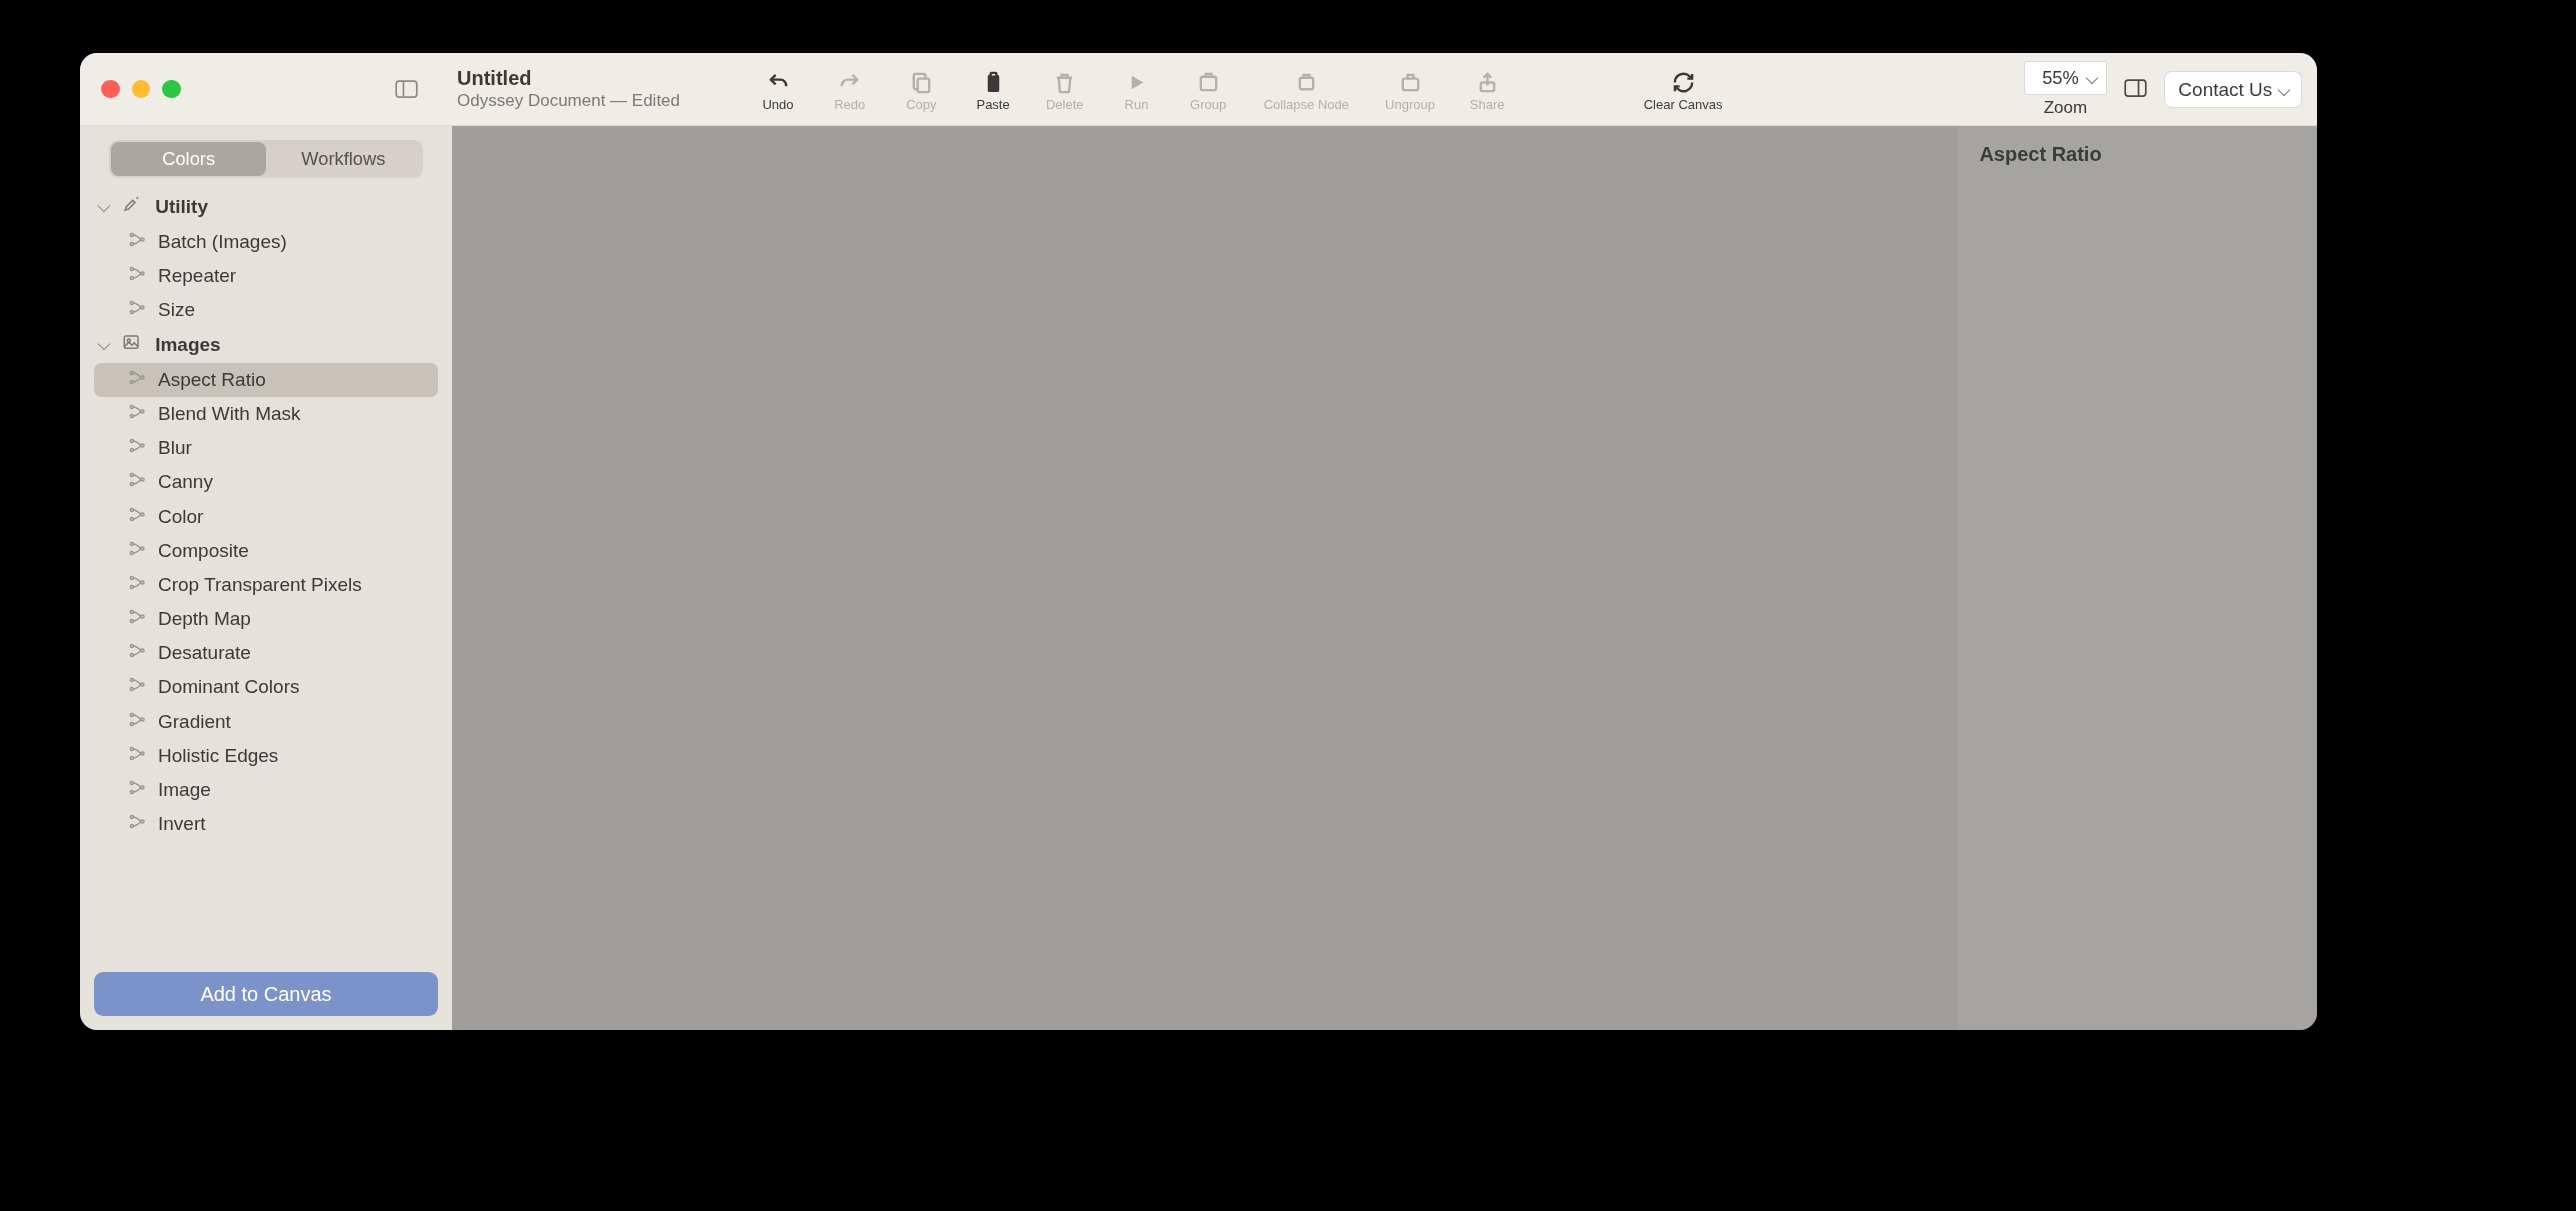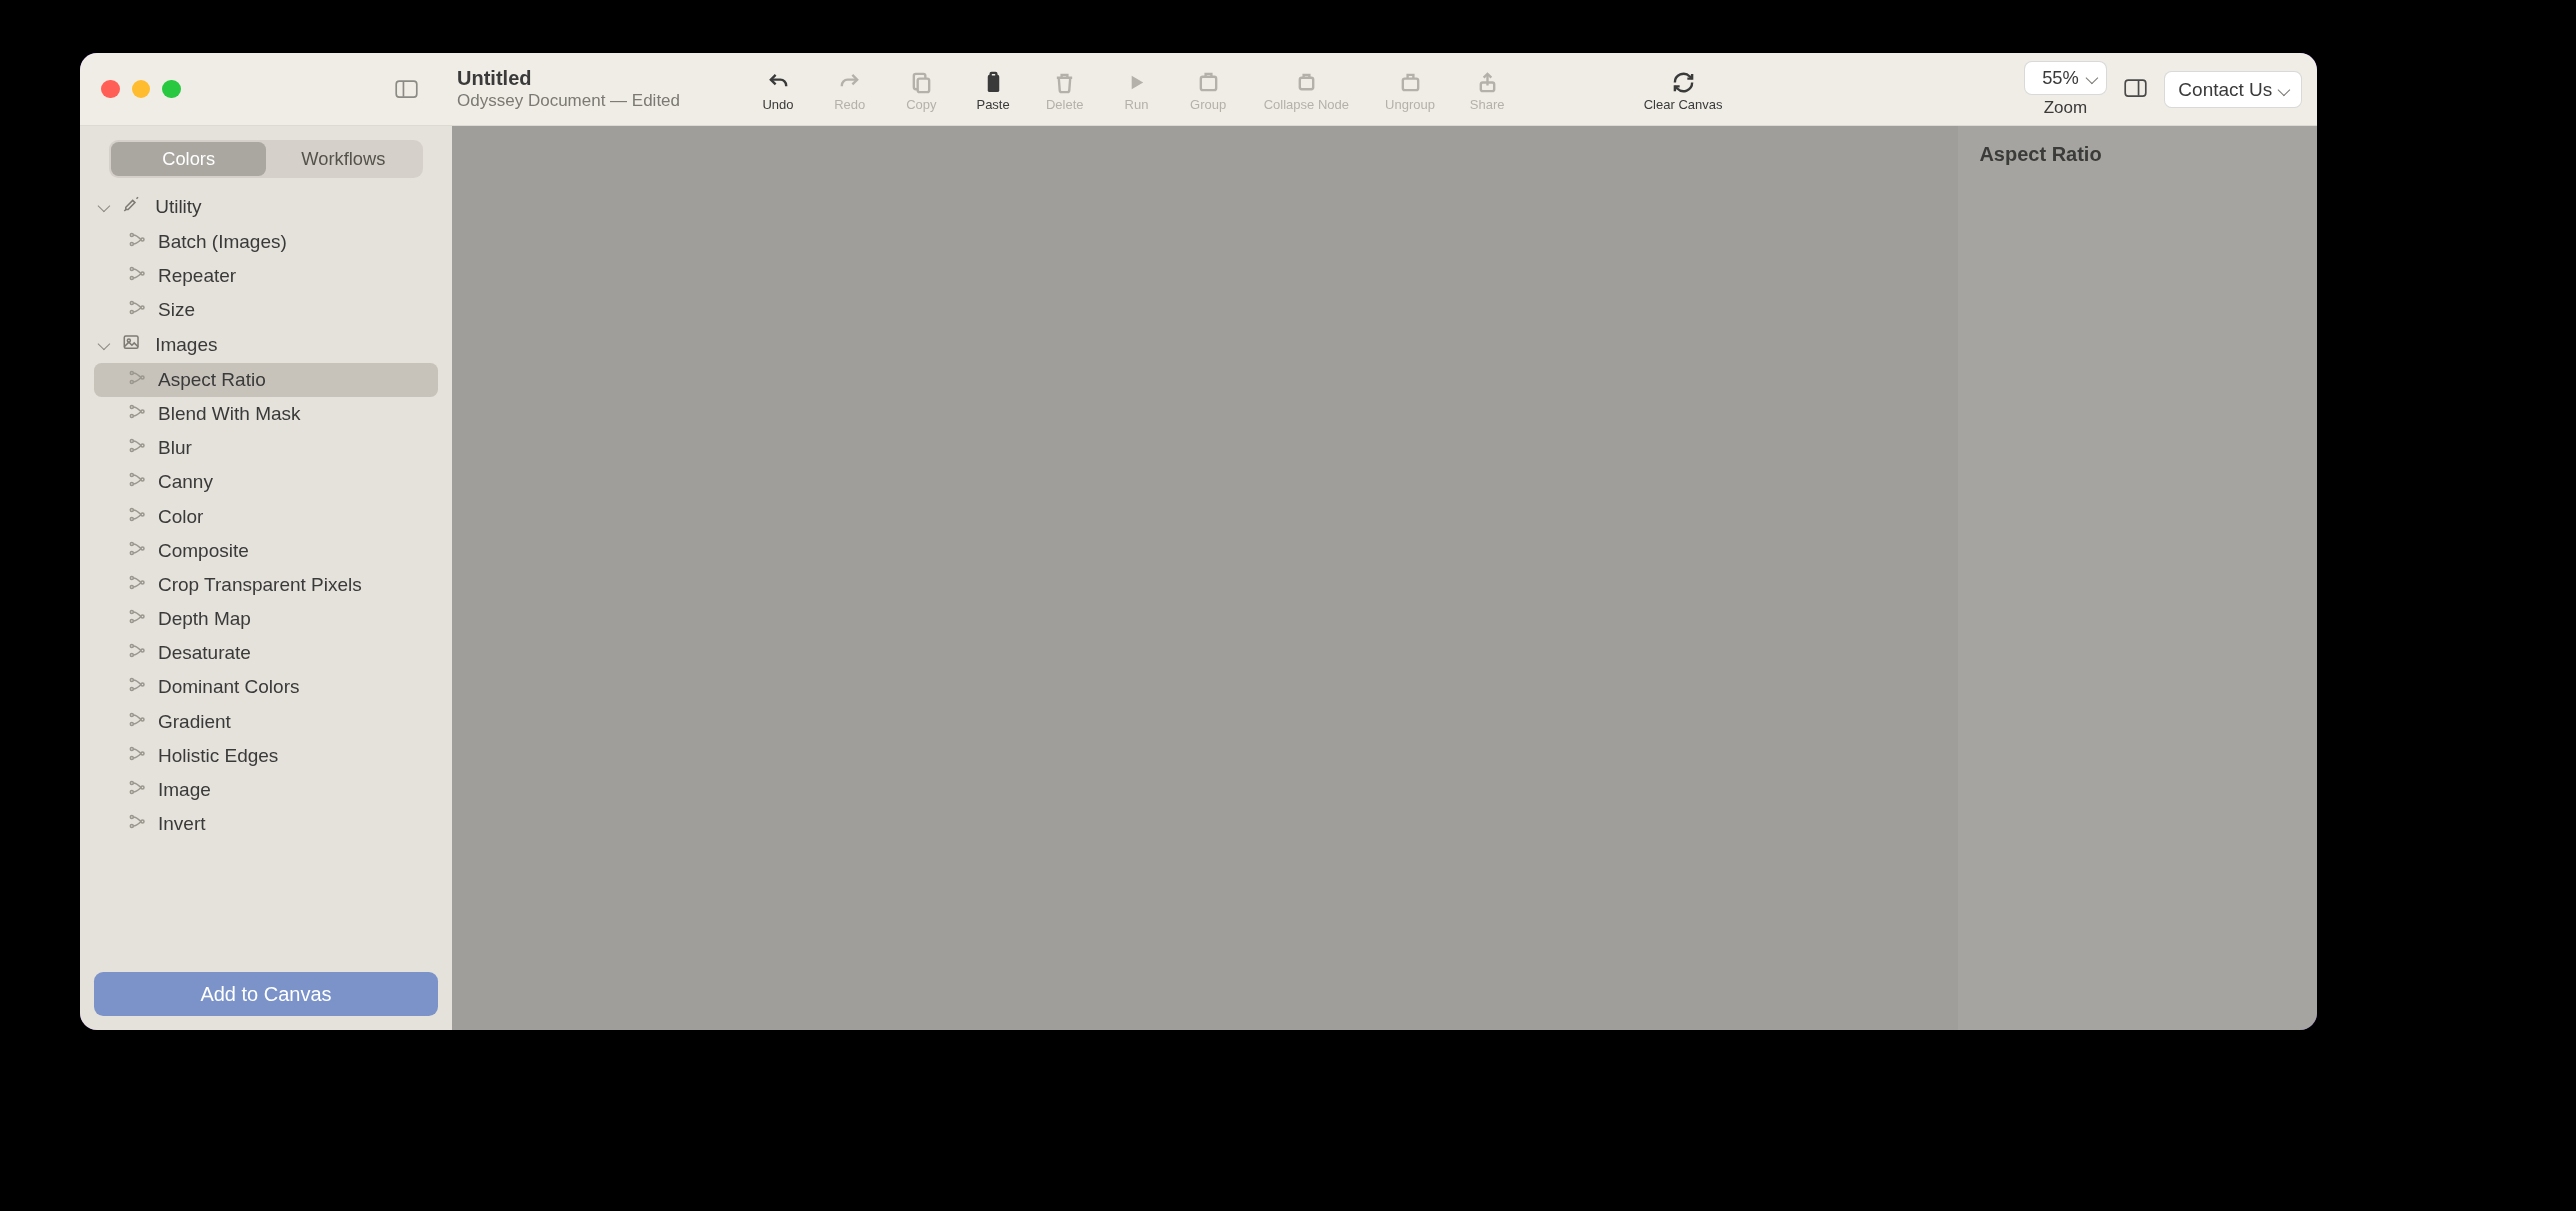--- a/index.html
+++ b/index.html
@@ -95,21 +95,21 @@
     display: flex;
     align-items: center;
     gap: 17px;
   }
   .zoom-select {
     display: flex;
     align-items: center;
     gap: 7.6px;
     background: #fff;
     border: 0.8px solid rgba(0,0,0,0.15);
-    border-radius: 8px;
+    border-radius: 3px;
     padding: 4.6px 10.7px 4.6px 17px;
     font-size: 18.3px;
     color: #3a3a3a;
   }
   .zoom-select .chev { color: #7b7973; }
 
   .inspector-toggle { color: #4a4a4a; }
   .inspector-toggle svg { width: 23px; height: 18.3px; }
 
   .contact-btn {
@@ -174,21 +174,21 @@
     background: #aaa7a0;
     color: #fff;
   }
 
   .tree { font-size: 19px; color: #3a3a3a; }
   .tree-group-row {
     display: flex;
     align-items: center;
     gap: 15px;
     padding: 6.1px 4.6px;
-    font-weight: 400;
+    font-weight: 700;
   }
   .tree-group-row .chev { color: #8c8a84; font-size: 13.7px; transform: rotate(0deg); }
   .tree-group-row .grp-icon { color: #7d7a74; }
   .tree-group-row .grp-icon svg { width: 18.3px; height: 18.3px; }
 
   .tree-item {
     display: flex;
     align-items: center;
     gap: 12px;
     padding: 6.1px 6.1px 6.1px 34px;

